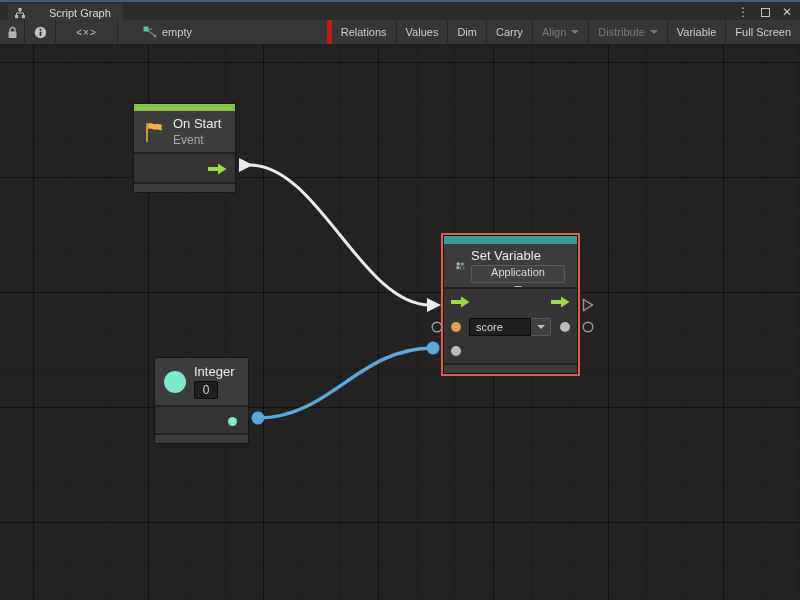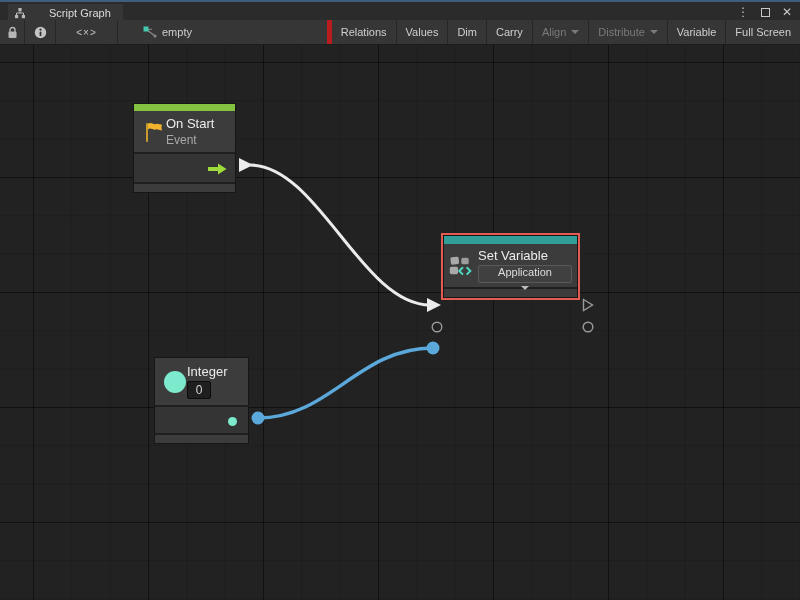--- a/index.html
+++ b/index.html
@@ -57,21 +57,21 @@
       linear-gradient(rgba(0,0,0,0.42) 1px, transparent 1px),
       linear-gradient(90deg, rgba(0,0,0,0.14) 1px, transparent 1px),
       linear-gradient(rgba(0,0,0,0.14) 1px, transparent 1px);
     background-size:115px 115px, 115px 115px, 38.33px 38.33px, 38.33px 38.33px;
     background-position:33px 17px;
   }
 
   
   .node { position:absolute; background:#383838; border:1px solid #161616; }
   .node .accent { height:7px; }
-  .node .header { background:#3c3c3c; display:flex; align-items:center; padding:5px 8px; }
+  .node .header { background:#3c3c3c; display:flex; align-items:center; gap:7px; padding:5px 8px; }
   .node .titlecol { display:flex; flex-direction:column; gap:2px; }
   .node .title { font-size:13px; color:#ececec; }
   .node .subtitle { font-size:12px; color:#a8a8a8; }
   .node .body { background:#343434; border-top:2px solid #1f1f1f; position:relative; }
   .node .footer { height:10px; background:#3c3c3c; border-top:2px solid #1f1f1f; }
 
   .node.selected { outline:2px solid #e25c53; }
 
   .port-dot { width:10px; height:10px; border-radius:50%; }
   .flow-arrow { display:block; }
@@ -219,33 +219,58 @@
       </div>
     </div>
     <div class="body" style="height:28px">
       <div class="port-dot" style="position:absolute; right:11px; top:10px; width:9px; height:9px; background:#7de9cd"></div>
     </div>
     <div class="footer"></div>
   </div>
 
   <div class="node selected" style="left:443px; top:190px; width:135px;">
     <div class="accent" style="height:8px; background:#2f9f97"></div>
-    <div class="header" style="padding:4px 5px; gap:6px">
+    <div class="header" style="padding:4px 12px; gap:6px">
       <svg width="28" height="26" viewBox="0 0 28 26">
         <rect x="2" y="2" width="10" height="9" rx="2" fill="#a9a9a9" transform="rotate(-7 7 6.5)"></rect>
         <rect x="15" y="3" width="9" height="8" rx="2" fill="#9c9c9c"></rect>
         <rect x="1" y="14" width="10" height="9" rx="2" fill="#a9a9a9"></rect>
         <path d="M17 14.5 l-4.5 4.5 l4.5 4.5 M21.5 14.5 l4.5 4.5 l-4.5 4.5" stroke="#4adcc2" stroke-width="2.4" fill="none"></path>
       </svg>
       <div class="titlecol">
         <span class="title">Set Variable</span>
         <div class="dropdown" style="width:94px">
           <span>Application</span>
           <span class="chev"></span>
         </div>
+      </div>
+    </div>
+    <div class="body">
+      <div class="sv-row" style="height:26px; justify-content:space-between">
+        <svg width="19" height="12" viewBox="0 0 19 12">
+          <path d="M0 4 H10 V0.5 L18.5 6 L10 11.5 V8 H0 Z" fill="#9fdb3b"></path>
+        </svg>
+        <svg width="19" height="12" viewBox="0 0 19 12">
+          <path d="M0 4 H10 V0.5 L18.5 6 L10 11.5 V8 H0 Z" fill="#9fdb3b"></path>
+        </svg>
+      </div>
+      <div class="sv-row" style="height:24px">
+        <div class="port-dot" style="background:#ee9c4f"></div>
+        <div class="combo">
+          <div class="combo-text">
+            <span>score</span>
+          </div>
+          <div class="combo-btn">
+            <span class="chev"></span>
+          </div>
+        </div>
+        <div class="port-dot" style="margin-left:auto; background:#bcbcbc"></div>
+      </div>
+      <div class="sv-row" style="height:24px">
+        <div class="port-dot" style="background:#bcbcbc"></div>
       </div>
     </div>
     <div class="footer"></div>
   </div>
 
   <svg class="hint" style="left:431px; top:276px" width="12" height="12" viewBox="0 0 12 12">
     <circle cx="6" cy="6" r="4.8" fill="none" stroke="#9a9a9a" stroke-width="1.4"></circle>
   </svg>
   <svg class="hint" style="left:582px; top:253px" width="12" height="14" viewBox="0 0 12 14">
     <path d="M1.5 1.5 L10.5 7 L1.5 12.5 Z" fill="none" stroke="#9a9a9a" stroke-width="1.4"></path>

